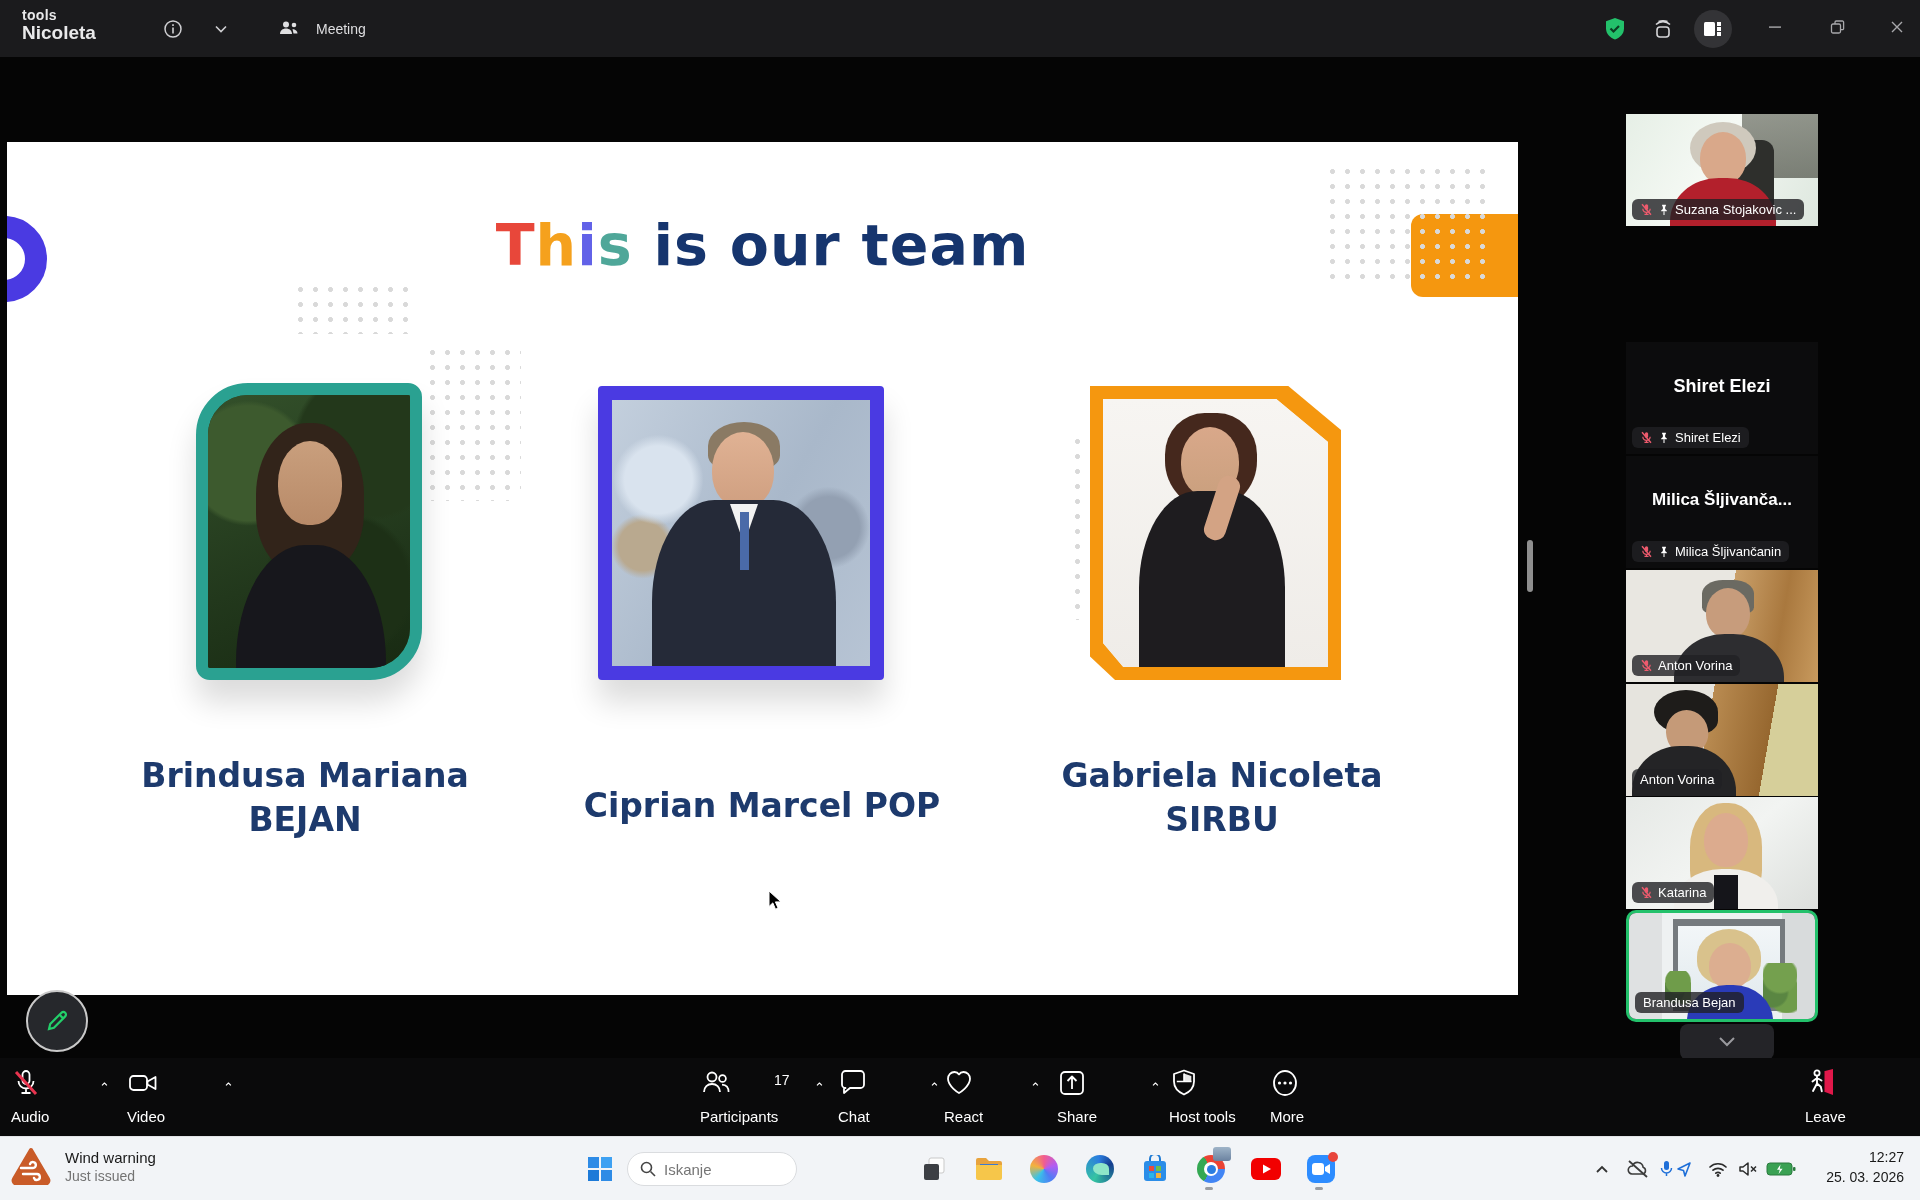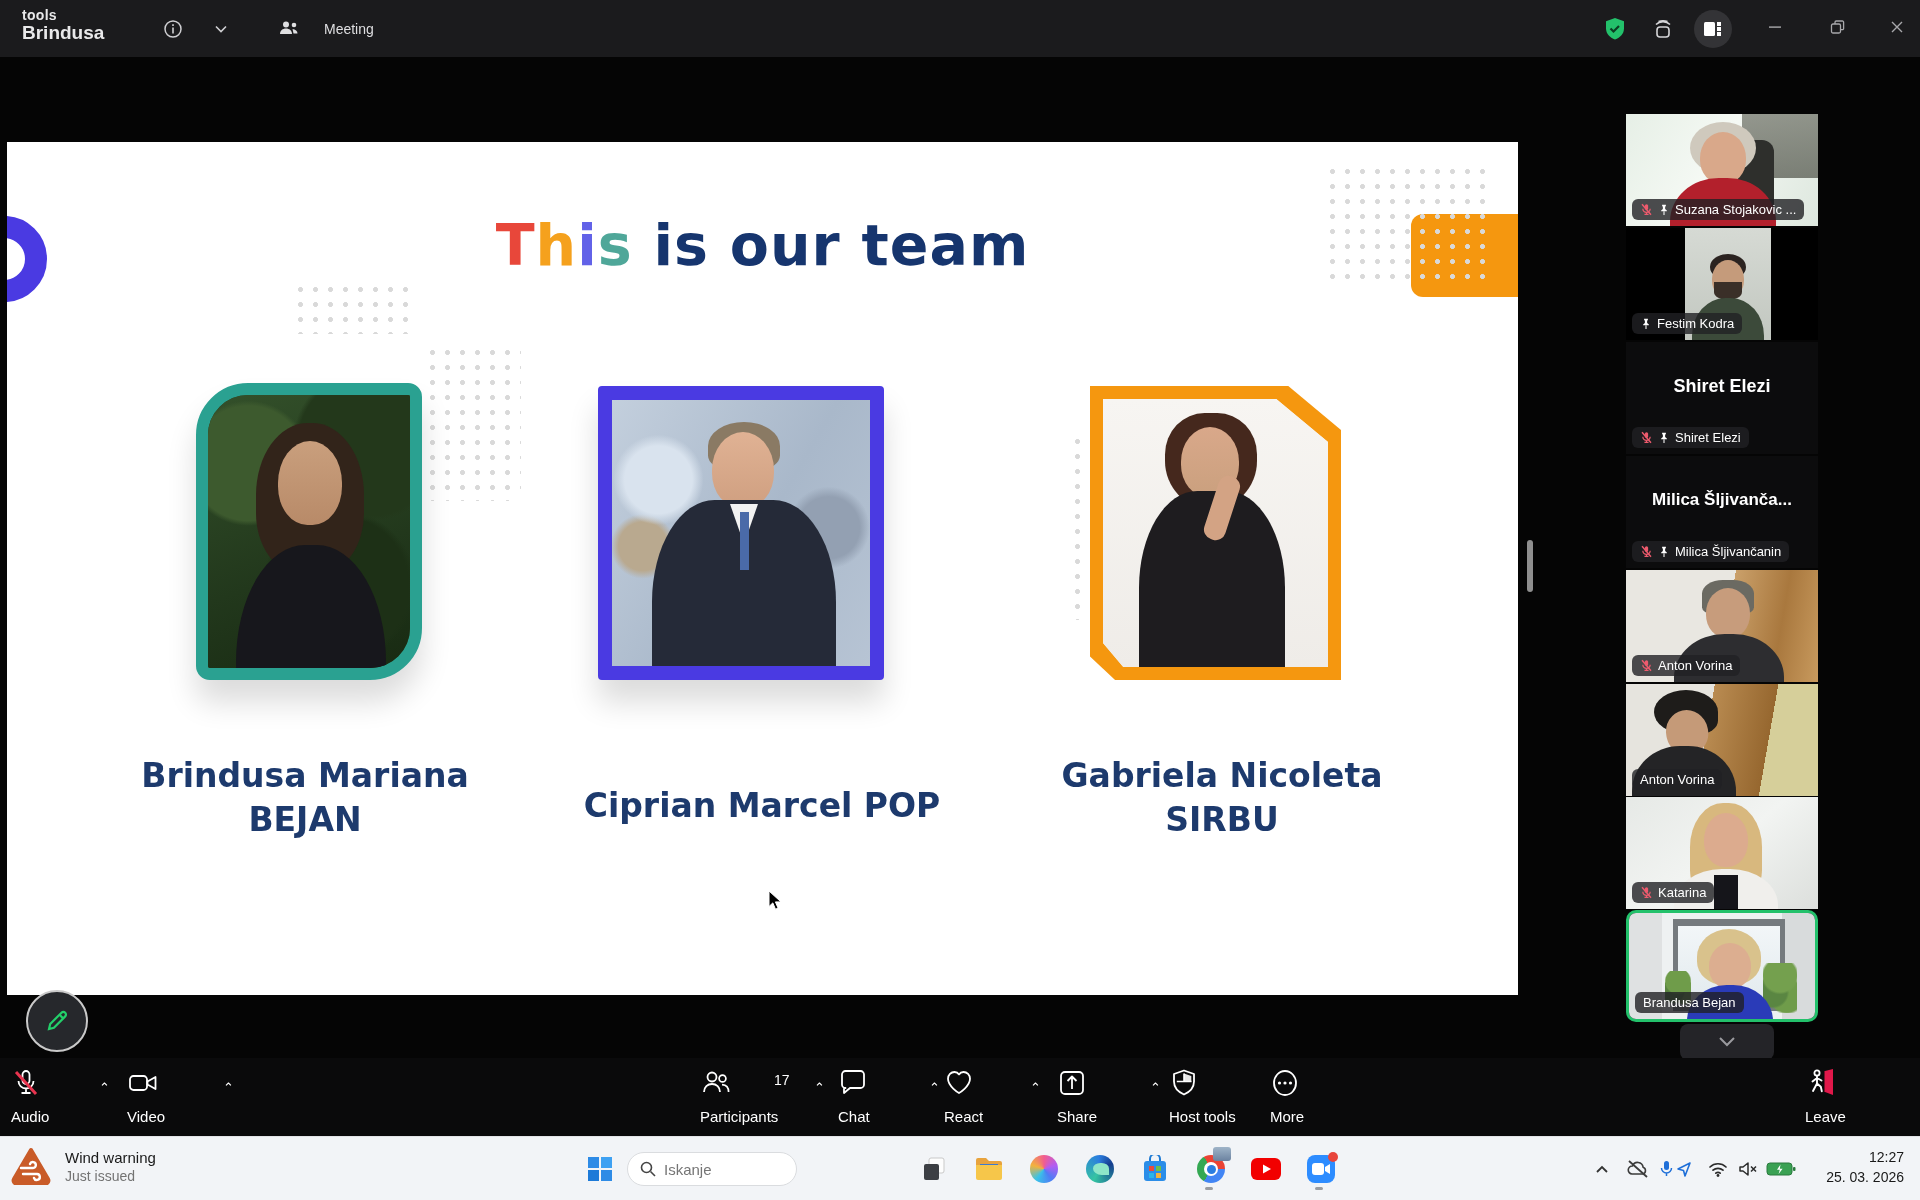--- a/index.html
+++ b/index.html
@@ -6,21 +6,21 @@
   html,body{width:1920px;height:1200px;overflow:hidden;background:#000;
     font-family:"Liberation Sans",sans-serif;}
   .screen{position:relative;width:1920px;height:1200px;background:#050505;overflow:hidden}
 
   
   .titlebar{position:absolute;left:0;top:0;width:1920px;height:57px;background:#1b1b1d;color:#e9e9ea}
   .zlogo{position:absolute;left:22px;top:8px;line-height:1.05}
   .zlogo .l1{font-size:14px;font-weight:bold;letter-spacing:.3px}
   .zlogo .l2{font-size:19px;font-weight:bold}
   .tb-icon{position:absolute;top:14px;display:flex;align-items:center;justify-content:center;width:30px;height:30px;cursor:default}
-  .tab-meeting{position:absolute;left:268px;top:0;height:57px;display:flex;align-items:center;gap:24px;font-size:14px;color:#dfdfe1;padding:0 10px}
+  .tab-meeting{position:absolute;left:268px;top:0;height:57px;display:flex;align-items:center;gap:16px;font-size:14px;color:#dfdfe1;padding:0 10px}
   .tab-active{position:absolute;left:590px;top:0;width:305px;height:57px;background:#28282b;border-radius:10px 10px 0 0;display:flex;align-items:center;gap:10px;padding:0 12px;font-size:14px;color:#ededef}
   .tab-avatar{width:26px;height:26px;border-radius:6px;background:
      radial-gradient(circle at 50% 38%,#caa183 0 30%,#2c2620 32% 60%,#14110e 62%);flex:0 0 auto}
   .tab-ellipsis{margin-left:auto;width:26px;height:26px;border-radius:50%;background:#3b3b3f;color:#ddd;display:flex;align-items:center;justify-content:center;font-size:15px;letter-spacing:1px}
   .winctl{position:absolute;top:12px;width:34px;height:30px;display:flex;align-items:center;justify-content:center}
 
   
   .slide{position:absolute;left:7px;top:142px;width:1511px;height:853px;background:#fff;overflow:hidden}
   .slide-title{position:absolute;left:0;right:0;top:70px;text-align:center;
      font-family:"DejaVu Sans",sans-serif;font-weight:bold;font-size:57px;letter-spacing:1px;color:#16356e}
@@ -147,21 +147,21 @@
   .clock{position:absolute;right:16px;top:10px;text-align:right;font-size:14px;line-height:1.45;color:#191919}
 </style>
 </head>
 <body>
 
 <div class="screen">
 
   <div class="titlebar">
     <div class="zlogo">
       <div class="l1">tools</div>
-      <div class="l2">Brindusa</div>
+      <div class="l2">Nicoleta</div>
     </div>
     <div class="tb-icon" style="left:158px">
       <svg width="20" height="20" viewBox="0 0 20 20">
           <circle cx="10" cy="10" r="8" fill="none" stroke="#cfcfd2" stroke-width="1.5"></circle>
           <rect x="9.2" y="8.5" width="1.6" height="6" fill="#cfcfd2"></rect>
           <rect x="9.2" y="5.2" width="1.6" height="1.8" fill="#cfcfd2"></rect>
         </svg>
     </div>
     <div class="tb-icon" style="left:206px">
       <svg width="14" height="14" viewBox="0 0 14 14">
@@ -298,36 +298,20 @@
           <path d="M2.5 1.5l11 13" stroke="#ef5b6e" stroke-width="1.8"></path>
         </svg>
       <svg width="12" height="12" viewBox="0 0 16 16">
           <path fill="#fff" d="M5.5 1h5v1.6l-1 .9v3l2.3 2v1.2H4.2V8.5l2.3-2v-3l-1-.9z"></path>
           <rect x="7.3" y="9.7" width="1.4" height="5" fill="#fff"></rect>
         </svg>
       <span>Suzana Stojakovic ...</span>
     </div>
   </div>
 
-  <div class="tile" style="top:228px">
-    <div class="vbg v-festim">
-        <div class="strip"></div>
-        <div class="p-hair"></div>
-        <div class="p-head"></div>
-        <div class="beard"></div>
-        <div class="p-body"></div>
-      </div>
-    <div class="plabel">
-      <svg width="12" height="12" viewBox="0 0 16 16">
-          <path fill="#fff" d="M5.5 1h5v1.6l-1 .9v3l2.3 2v1.2H4.2V8.5l2.3-2v-3l-1-.9z"></path>
-          <rect x="7.3" y="9.7" width="1.4" height="5" fill="#fff"></rect>
-        </svg>
-      <span>Festim Kodra</span>
-    </div>
-  </div>
 
   <div class="tile" style="top:342px">
     <div class="header-name">Shiret Elezi</div>
     <div class="plabel">
       <svg width="13" height="13" viewBox="0 0 16 16">
           <rect x="6" y="1.5" width="4" height="7" rx="2" fill="#ef5b6e"></rect>
           <path d="M3.5 7a4.5 4.5 0 0 0 9 0M8 11.5V14M5.5 14h5" fill="none" stroke="#ef5b6e" stroke-width="1.5"></path>
           <path d="M2.5 1.5l11 13" stroke="#ef5b6e" stroke-width="1.8"></path>
         </svg>
       <svg width="12" height="12" viewBox="0 0 16 16">

